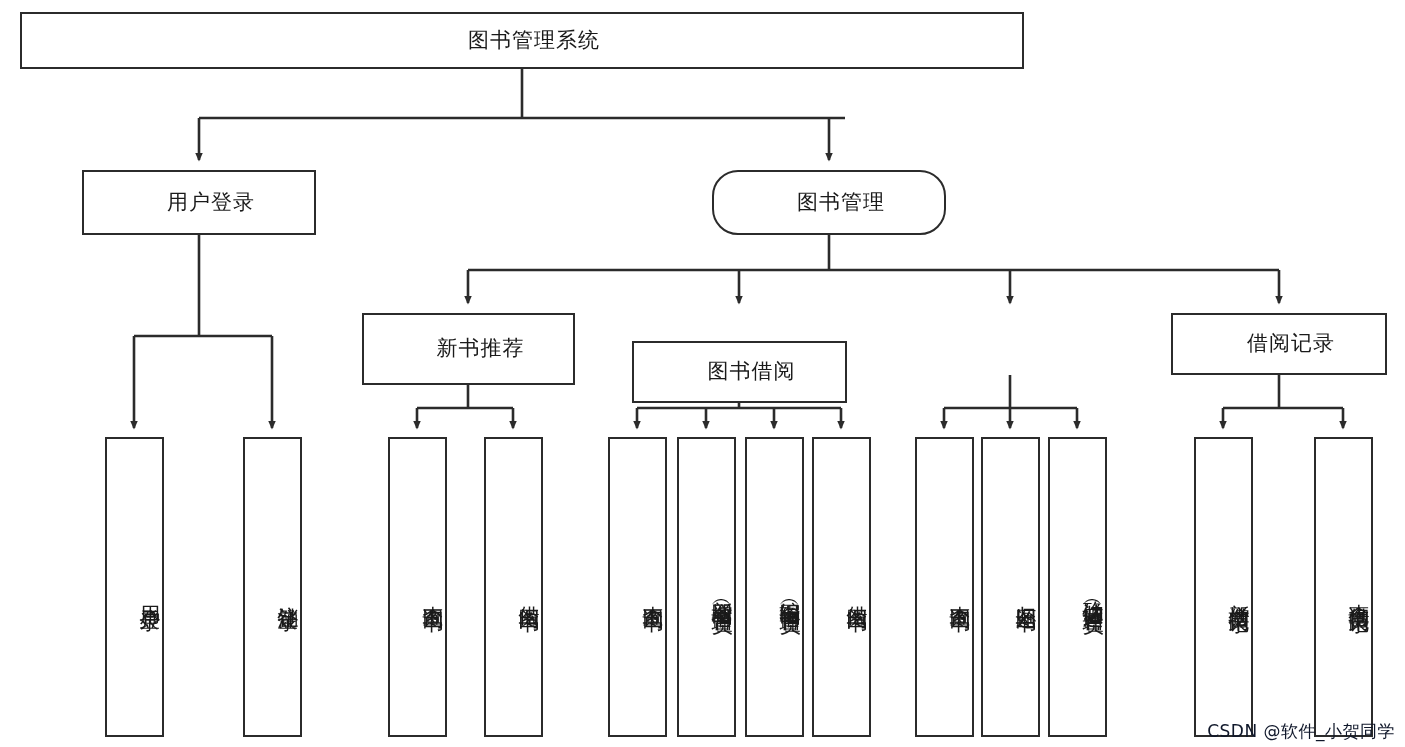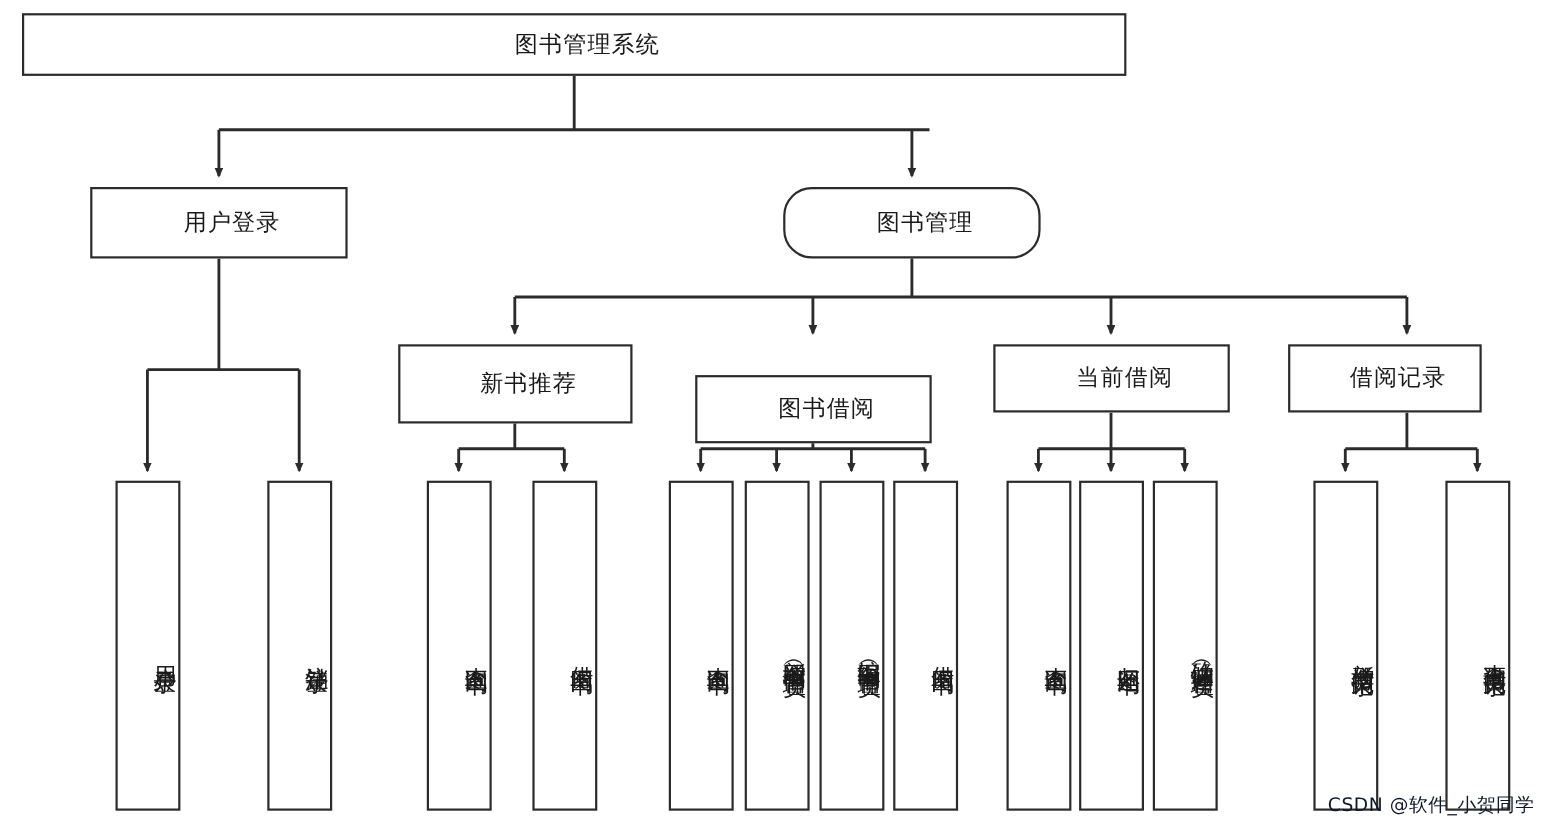--- a/index.html
+++ b/index.html
@@ -130,24 +130,21 @@
   <div class="node h" style="left:712px; top:170px; width:234px; height:65px;border-radius:26px;">
     <span class="lbl">图书管理</span>
   </div>
 
   <div class="node h" style="left:362px; top:313px; width:213px; height:72px;">
     <span class="lbl">新书推荐</span>
   </div>
   <div class="node h" style="left:632px; top:313px; width:215px; height:62px;margin-top:28px;">
     <span class="lbl">图书借阅</span>
   </div>
-  <div class="node h" style="left:903px; top:313px; width:215px; height:62px;">
-    <span class="lbl">当前借阅</span>
-  </div>
-  <div class="node h" style="left:1171px; top:313px; width:176px; height:62px;">
+  <div class="node h" style="left:1171px; top:313px; width:216px; height:62px;">
     <span class="lbl">借阅记录</span>
   </div>
 
   <div class="node v" style="left:105px; top:437px; width:59px; height:300px;">
     <span class="lbl">用户登录</span>
   </div>
   <div class="node v" style="left:243px; top:437px; width:59px; height:300px;">
     <span class="lbl">注销登录</span>
   </div>
 

